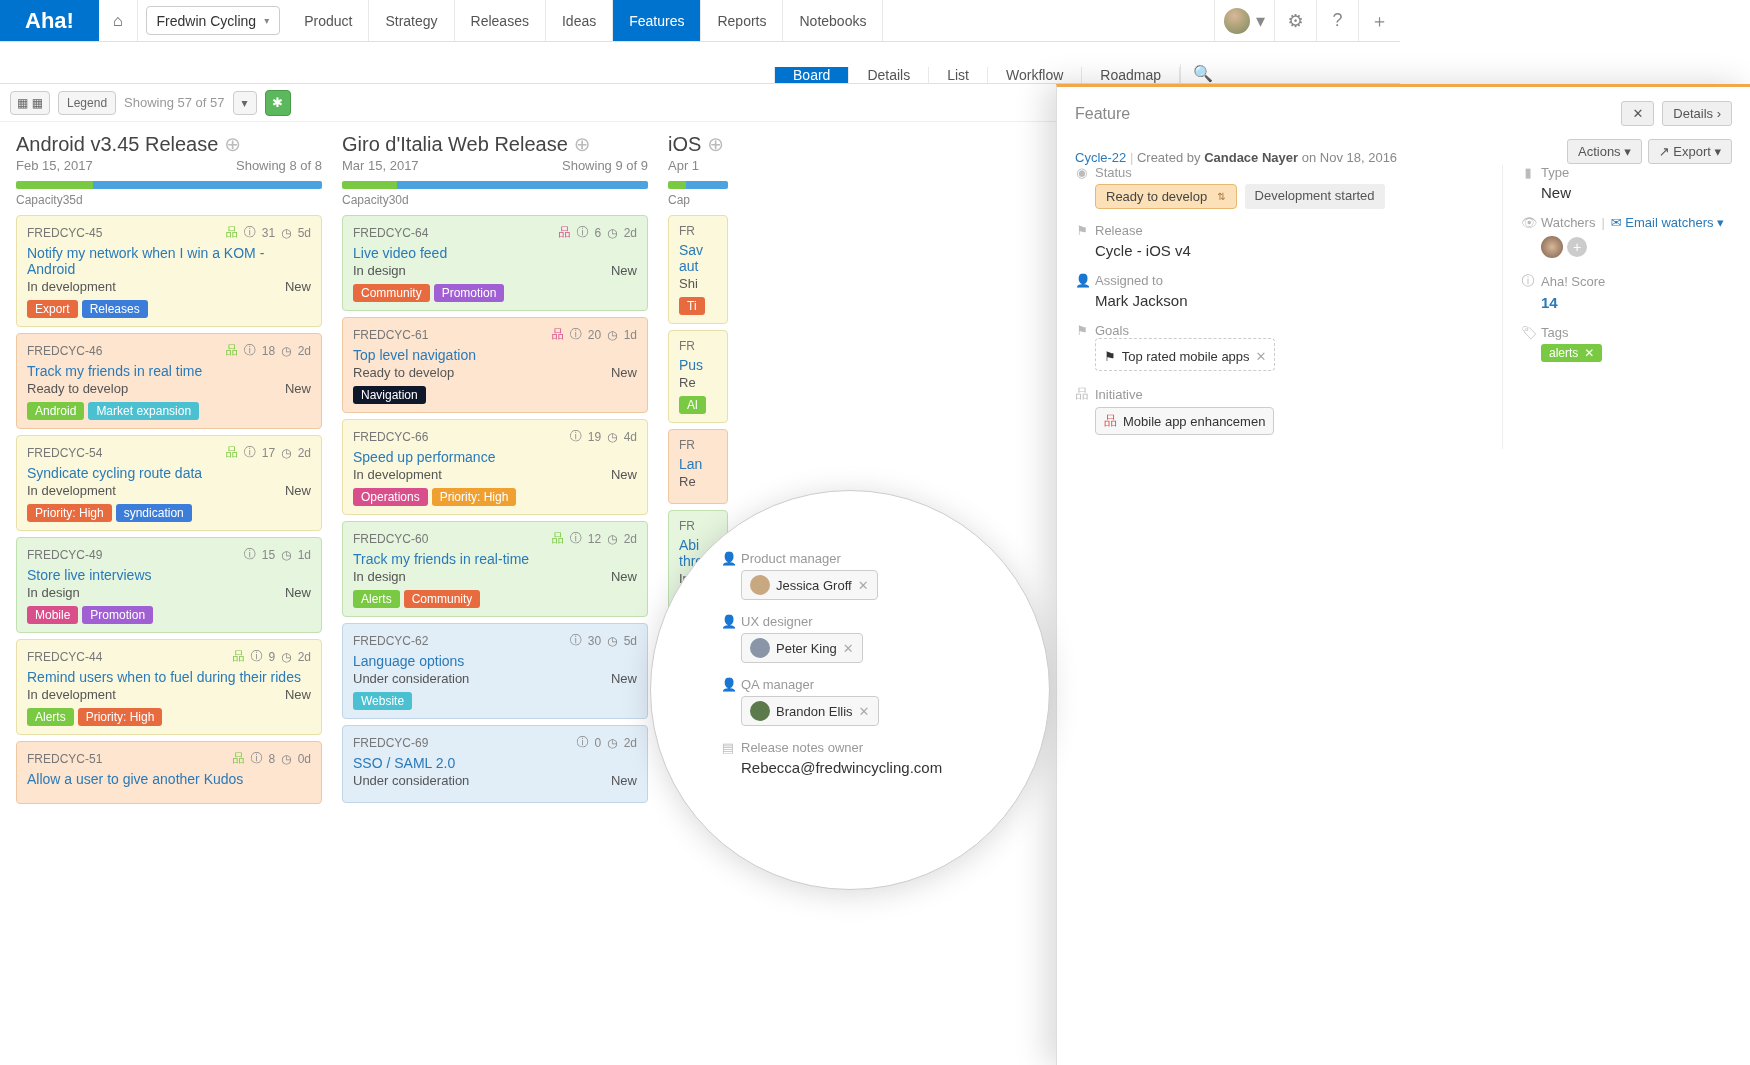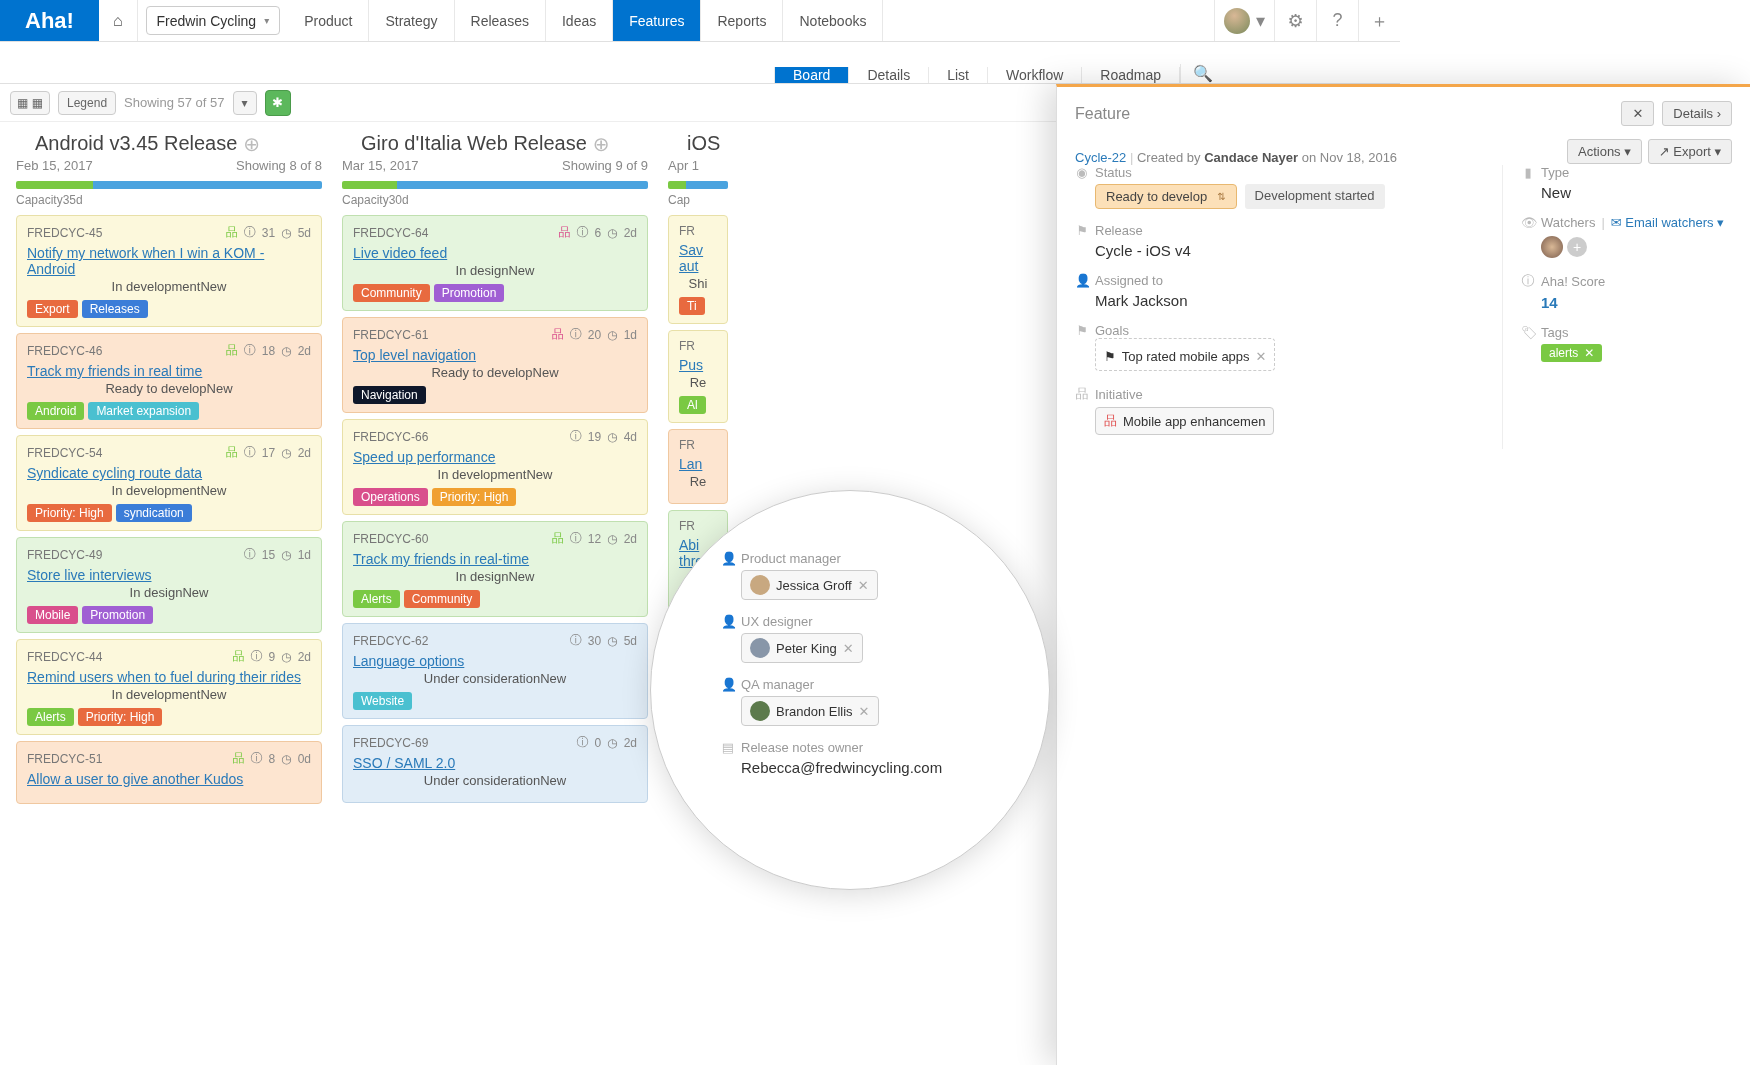--- a/index.html
+++ b/index.html
@@ -27,38 +27,38 @@
 
 
 .toolbar { display: flex; align-items: center; height: 38px; padding: 0 10px; gap: 8px; border-bottom: 1px solid #eee; }
 .tbbtn { border: 1px solid #ccc; border-radius: 4px; padding: 4px 8px; background: #f5f5f5; color: #666; font-size: 12px; cursor: pointer; }
 .tbtext { color: #999; font-size: 13px; }
 .tbgreen { background: #5cb85c; border: 1px solid #4a9a4a; color: #fff; border-radius: 4px; width: 26px; height: 26px; display: flex; align-items: center; justify-content: center; }
 
 
 .board { display: flex; gap: 20px; padding: 10px 16px; }
 .col { width: 306px; flex-shrink: 0; }
-.col-title { font-size: 20px; font-weight: 400; color: #444; display: flex; align-items: flex-start; gap: 6px; margin-left: 19px; }
+.col-title { font-size: 20px; font-weight: 400; color: #444; display: flex; align-items: center; gap: 6px; }
 .col-meta { display: flex; justify-content: space-between; color: #888; font-size: 13px; margin-top: 2px; }
 .capbar { display: flex; height: 8px; border-radius: 2px; overflow: hidden; margin-top: 8px; }
 .capbar > div:nth-child(1) { background: #7ac943; }
 .capbar > div:nth-child(2) { background: #4aa3df; }
 .caprow { display: flex; justify-content: flex-start; color: #888; font-size: 12px; margin: 4px 0 8px; }
 
 .card { border: 1px solid #ddd; border-radius: 4px; margin-bottom: 6px; padding: 8px 10px; background: #fff; }
 .card.yellow { background: #fcf8dc; border-color: #e8e0a8; }
 .card.peach  { background: #fde5d0; border-color: #f0c8a0; }
 .card.green  { background: #e5f5de; border-color: #c0e0b0; }
 .card.blue   { background: #e1edf7; border-color: #c0d5e8; }
 
 .cardhead { display: flex; align-items: center; font-size: 12px; color: #888; gap: 6px; }
 .cardid { flex: 1; color: #777; }
 .mini-icon { font-size: 12px; }
-.cardtitle { color: #2a7ab9; font-size: 14px; margin: 4px 0 2px; cursor: pointer; text-decoration: underline; }
-.cardrow { display: flex; justify-content: center; font-size: 13px; color: #555; margin-bottom: 6px; }
+.cardtitle { color: #2a7ab9; font-size: 14px; margin: 4px 0 2px; cursor: pointer; }
+.cardrow { display: flex; justify-content: space-between; font-size: 13px; color: #555; margin-bottom: 6px; }
 .tags { display: flex; flex-wrap: wrap; gap: 4px; }
 .tag { color: #fff; border-radius: 3px; padding: 2px 8px; font-size: 12px; }
 
 
 .panel { position: absolute; right: 0; top: 84px; width: 694px; bottom: 0; background: #fff; border-left: 1px solid #ddd; border-top: 3px solid #f4a64a; box-shadow: -10px 0 30px rgba(0,0,0,0.15); padding: 14px 18px 0; overflow: hidden; }
 .panel-top { display: flex; align-items: center; gap: 8px; }
 .panel-top h3 { font-size: 16px; font-weight: 300; color: #888; flex: 1; }
 .pbtn { border: 1px solid #ccc; background: #f0f0f0; border-radius: 3px; padding: 4px 10px; font-size: 13px; color: #555; cursor: pointer; }
 .crumb { font-size: 13px; color: #888; margin-top: 12px; }
 .crumb a { color: #2a7ab9; text-decoration: none; }

